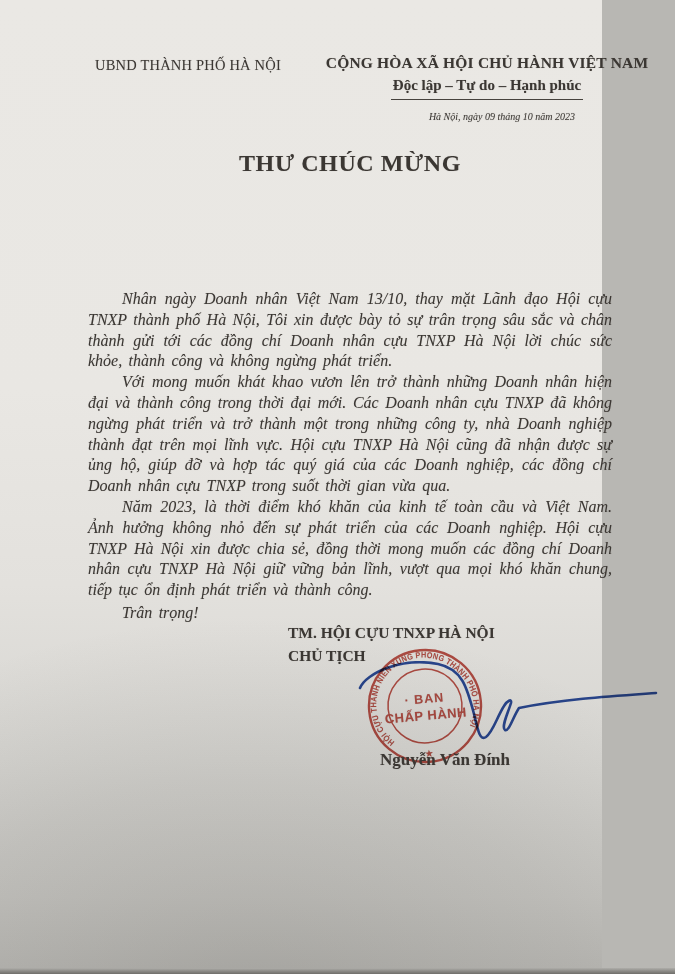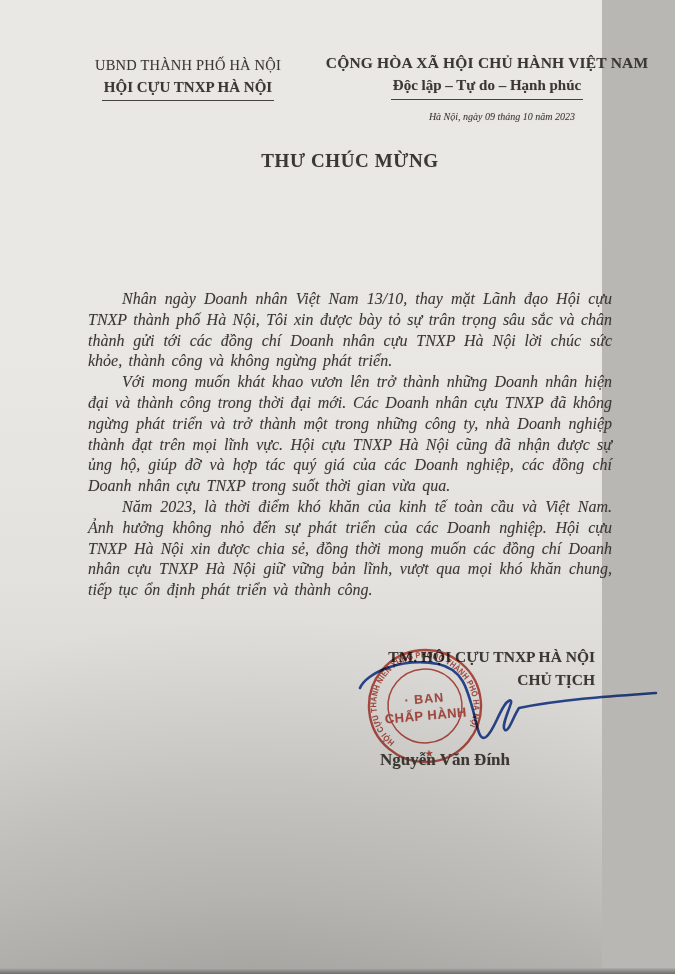--- a/index.html
+++ b/index.html
@@ -17,62 +17,62 @@
   
   .hdr-left{left:78px;top:54px;width:220px;text-align:center;line-height:22px;}
   .hdr-left .l1{font-size:14.5px;letter-spacing:0.2px;}
   .hdr-left .l2{font-size:15px;font-weight:bold;}
   .hdr-right{left:312px;top:51px;width:350px;text-align:center;line-height:23px;}
   .hdr-right .l1{font-size:15.5px;font-weight:bold;letter-spacing:0.2px;}
   .hdr-right .l2{font-size:15px;font-weight:bold;}
   .ul{display:inline-block;border-bottom:1.4px solid #46423d;padding:0 2px 2px 2px;}
   .dateline{top:111px;right:27px;font-style:italic;font-size:10px;}
   
-  .title{left:25px;top:150px;width:650px;text-align:center;font-size:19px;font-weight:bold;letter-spacing:0.6px;}
+  .title{left:25px;top:150px;width:650px;text-align:center;font-size:24px;font-weight:bold;letter-spacing:0.6px;}
   .subtitle{left:25px;top:177px;width:650px;text-align:center;font-size:17px;font-weight:bold;font-style:italic;}
   .recipient{left:25px;top:217px;width:650px;text-align:center;font-size:17px;font-weight:bold;line-height:26px;}
   
   .body{left:88px;top:289px;width:524px;text-align:justify;font-size:16px;line-height:20.8px;word-spacing:2.4px;}
   .body p{margin:0;text-indent:34px;font-style:italic;}
   .body p.closing{text-align:left;margin-top:2px;}
   
-  .signoff{left:295px;top:621px;width:300px;text-align:right;font-weight:bold;font-size:15.5px;line-height:23px;margin-top:24px;}
+  .signoff{left:288px;top:621px;width:300px;text-align:left;font-weight:bold;font-size:15.5px;line-height:23px;}
   .sig-name{left:295px;top:750px;width:300px;text-align:center;font-weight:bold;font-size:17px;}
   
   .stamp{left:355px;top:636px;width:140px;height:140px;mix-blend-mode:multiply;opacity:0.92;}
   .stamp text{font-family:"Liberation Sans","DejaVu Sans",sans-serif;font-weight:bold;}
   .signature{left:346px;top:650px;width:324px;height:104px;mix-blend-mode:multiply;}
   
   .paper-edge{left:0;bottom:0;width:675px;height:6px;background:linear-gradient(180deg,#aeada9 0%,#8a8985 55%,#6f6e6a 100%);}
 </style>
 </head>
 <body>
 
 <div class="page">
 
   <div class="abs hdr-left">
     <div class="l1">UBND THÀNH PHỐ HÀ NỘI</div>
-    <div class="l2"><span class="ul">HỘI CỰU TNXP HÀ NỘI</span></div>
   </div>
 
   <div class="abs hdr-right">
     <div class="l1">CỘNG HÒA XÃ HỘI CHỦ HÀNH VIỆT NAM</div>
     <div class="l2"><span class="ul">Độc lập – Tự do – Hạnh phúc</span></div>
   </div>
 
   <div class="abs dateline">Hà Nội, ngày 09 tháng 10 năm 2023</div>
 
   <div class="abs title">THƯ CHÚC MỪNG</div>
   <div class="abs recipient">
   </div>
 
   <div class="abs body">
     <p>Nhân ngày Doanh nhân Việt Nam 13/10, thay mặt Lãnh đạo Hội cựu TNXP thành phố Hà Nội, Tôi xin được bày tỏ sự trân trọng sâu sắc và chân thành gửi tới các đồng chí Doanh nhân cựu TNXP Hà Nội lời chúc sức khỏe, thành công và không ngừng phát triển.</p>
     <p>Với mong muốn khát khao vươn lên trở thành những Doanh nhân hiện đại và thành công trong thời đại mới. Các Doanh nhân cựu TNXP đã không ngừng phát triển và trở thành một trong những công ty, nhà Doanh nghiệp thành đạt trên mọi lĩnh vực. Hội cựu TNXP Hà Nội cũng đã nhận được sự ủng hộ, giúp đỡ và hợp tác quý giá của các Doanh nghiệp, các đồng chí Doanh nhân cựu TNXP trong suốt thời gian vừa qua.</p>
     <p>Năm 2023, là thời điểm khó khăn của kinh tế toàn cầu và Việt Nam. Ảnh hưởng không nhỏ đến sự phát triển của các Doanh nghiệp. Hội cựu TNXP Hà Nội xin được chia sẻ, đồng thời mong muốn các đồng chí Doanh nhân cựu TNXP Hà Nội giữ vững bản lĩnh, vượt qua mọi khó khăn chung, tiếp tục ổn định phát triển và thành công.</p>
+    <p class="closing">Trân trọng!</p>
   </div>
 
   <div class="abs signoff">
     <div>TM. HỘI CỰU TNXP HÀ NỘI</div>
     <div>CHỦ TỊCH</div>
   </div>
 
   <svg class="abs stamp" viewBox="0 0 140 140">
     <g transform="rotate(-5 70 70)">
       <circle cx="70" cy="70" r="56" fill="none" stroke-width="2.4" stroke="#bf463c"></circle>

